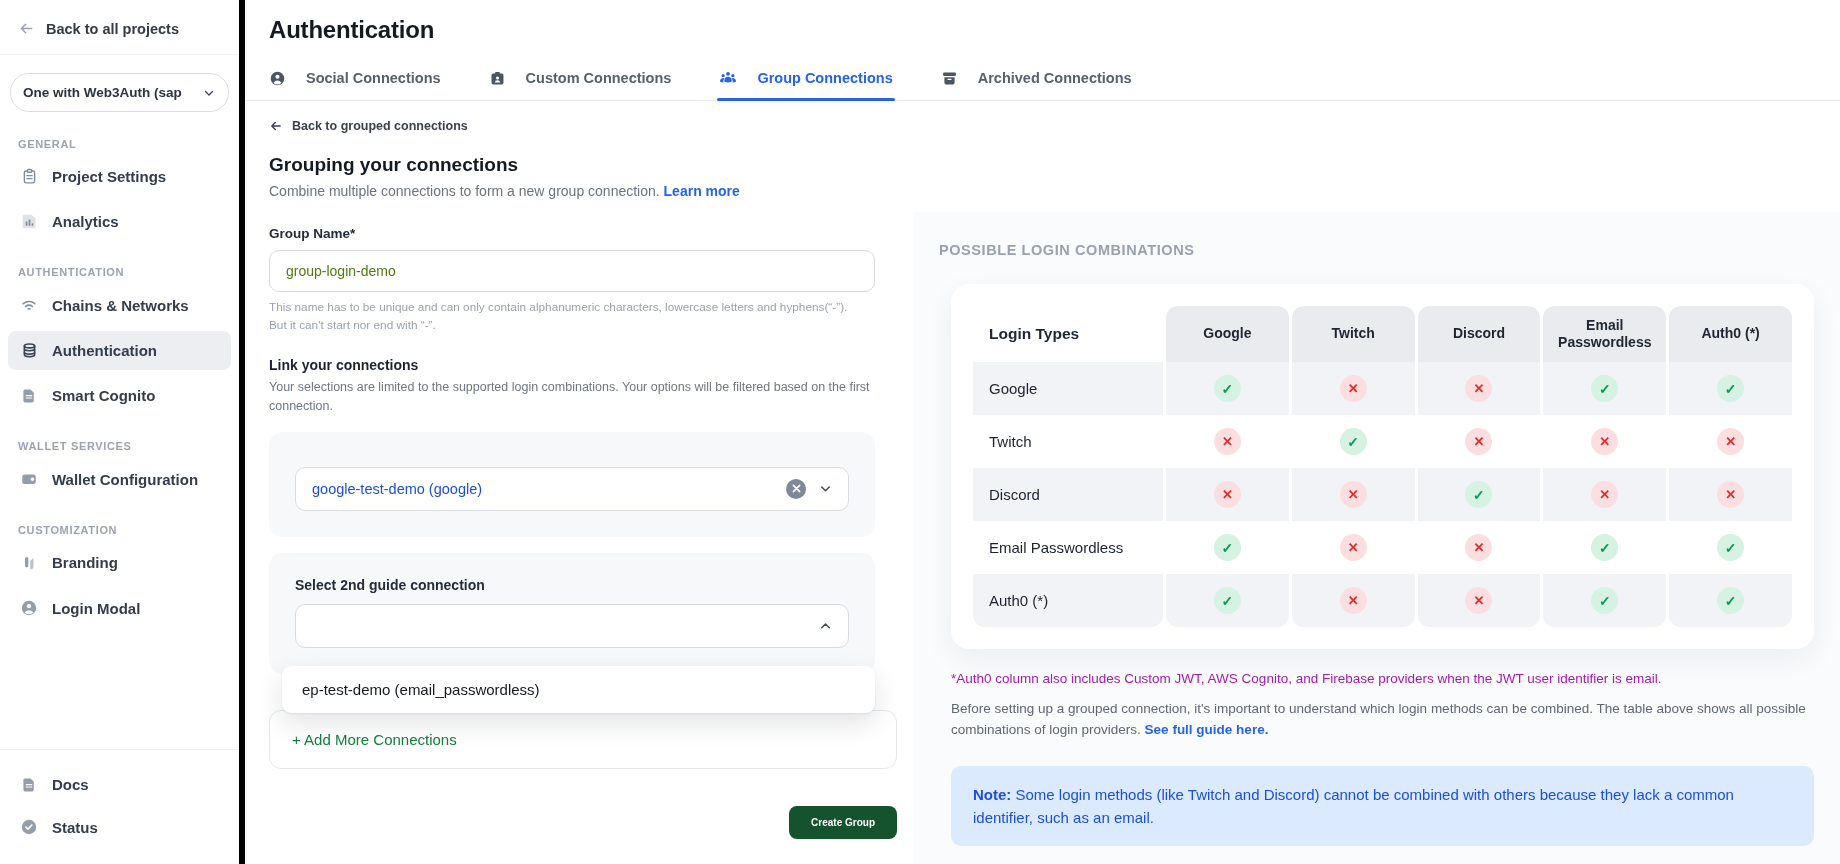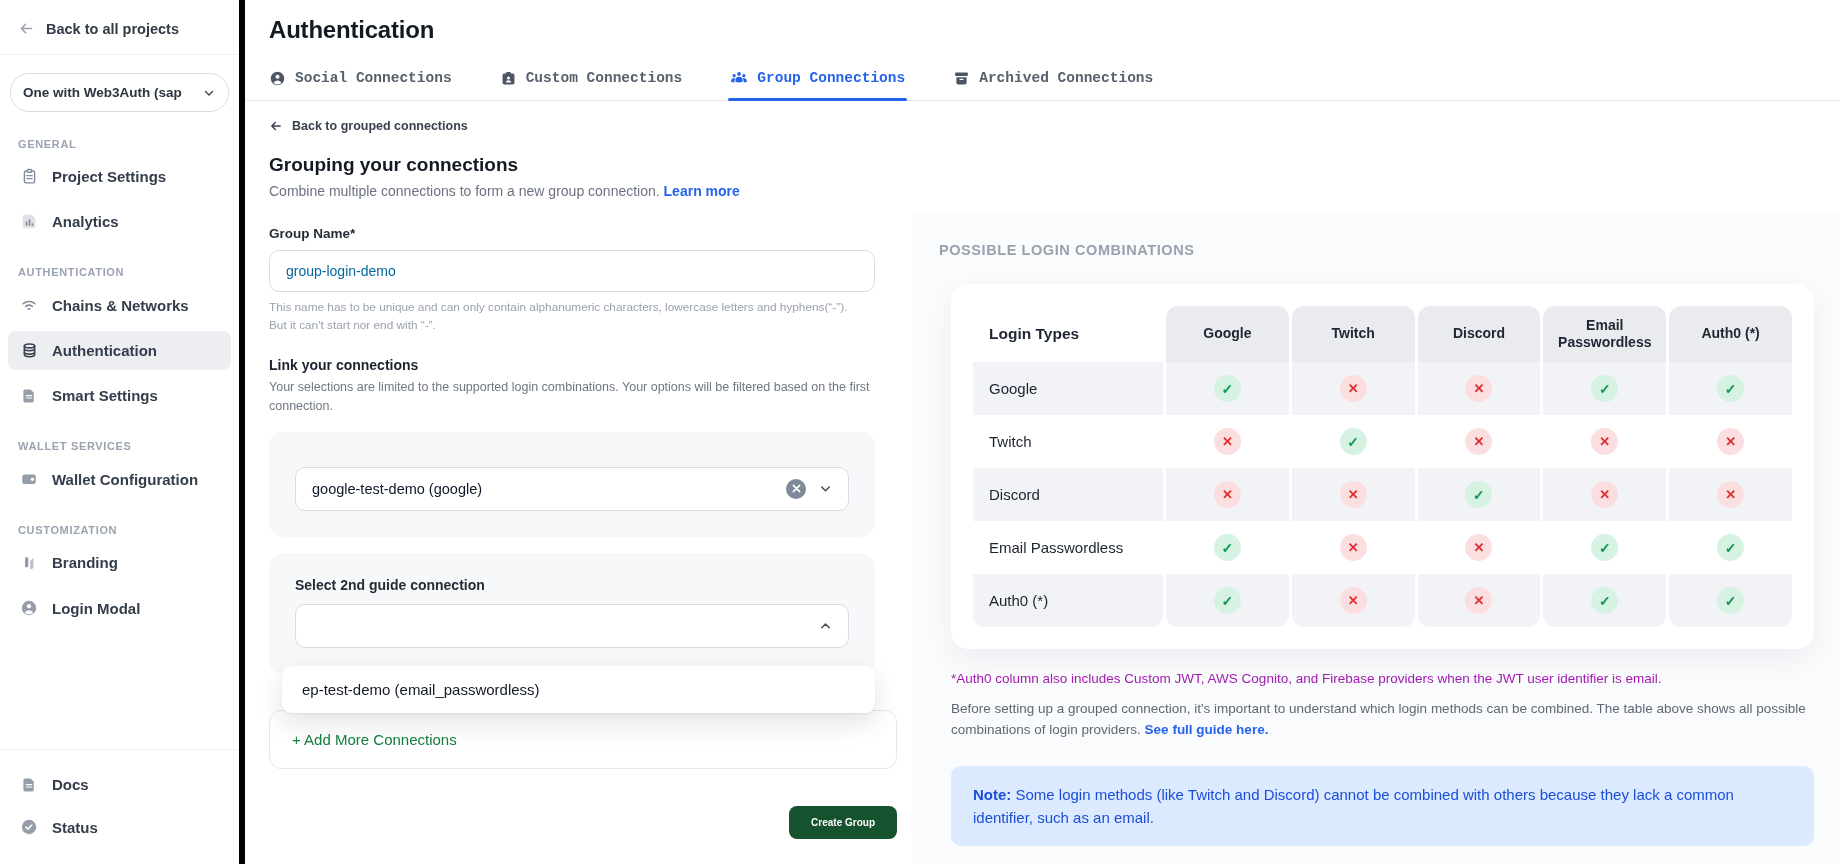--- a/index.html
+++ b/index.html
@@ -22,42 +22,42 @@
   .sb-item .icon { width:20px; color:#828c9a; display:flex; justify-content:center; }
   .sb-item.active { background:#eceef2; }
   .sb-item.active .icon { color:#39414e; }
   .sb-spacer { flex:1; }
   .sb-footer { border-top:1px solid #eef0f3; padding:12px 0 14px 0; }
 
   
   .main { flex:1; position:relative; background:#fff; overflow:hidden; }
   .page-title { margin:16px 0 0 24px; font-size:24px; font-weight:700; color:#141a24; letter-spacing:-.2px; }
   .tabs { display:flex; gap:48px; margin-top:25px; padding-left:24px; border-bottom:1px solid #e8eaee; }
-  .tab { display:flex; align-items:center; gap:9px; font-size:14.5px; font-weight:600; color:#57606d; padding-bottom:13px; position:relative; cursor:pointer;font-family:Liberation Mono, monospace; }
+  .tab { display:flex; align-items:center; gap:20px; font-size:14.5px; font-weight:600; color:#57606d; padding-bottom:13px; position:relative; cursor:pointer; }
   .tab .icon { display:flex; color:#4b5563; }
   .tab.active { color:#2563eb; }
   .tab.active .icon { color:#2563eb; }
   .tab.active::after { content:""; position:absolute; left:-2px; right:-2px; bottom:-1px; height:3px; background:#2563eb; border-radius:2px; }
 
   
   .form-col { position:absolute; left:24px; top:104px; width:628px; }
   .back-link { display:flex; align-items:flex-end; gap:9px; margin-top:15px; font-size:12.5px; font-weight:600; color:#39414e; cursor:pointer; }
   .back-link .icon { color:#39414e; display:flex; }
   .form-title { margin-top:21px; font-size:19px; font-weight:700; color:#141a24; }
   .form-sub { margin-top:7px; font-size:14px; color:#6b7380; }
   .link-blue { color:#2563eb; font-weight:600; cursor:pointer; }
   .field-label { margin-top:27px; font-size:13.5px; font-weight:700; color:#242c38; }
-  .text-input { margin-top:9px; width:606px; height:42px; border:1px solid #d8dce2; border-radius:10px; padding:0 16px; font-size:14px; color:#0369a1; background:#fff; font-family:"Liberation Sans", sans-serif; outline:none; }
+  .text-input { margin-top:9px; width:606px; height:42px; border:1px solid #d8dce2; border-radius:10px; padding:0 16px; font-size:14px; color:#4d7c0f; background:#fff; font-family:"Liberation Sans", sans-serif; outline:none; }
   .help { margin-top:7px; font-size:11.8px; line-height:1.5; color:#9aa2ae; }
   .link-title { margin-top:23px; font-size:14px; font-weight:700; color:#1b2230; }
   .link-desc { margin-top:5px; font-size:12.5px; line-height:1.5; color:#6f7784; width:620px; }
   .conn-card { margin-top:16px; width:606px; background:#f7f8fa; border-radius:14px; padding:24px 26px 26px 26px; }
   .conn-label { font-size:14px; font-weight:700; color:#242c38; }
   .conn-input { margin-top:11px; background:#fff; border:1px solid #d8dce2; border-radius:10px; height:44px; display:flex; align-items:center; padding:0 15px 0 16px; cursor:pointer; }
-  .conn-value { flex:1; color:#0f172a; font-size:14.5px; }
+  .conn-value { flex:1; color:#1d4ed8; font-size:14.5px; }
   .clear-icon { width:20px; height:20px; border-radius:50%; background:#7f8997; color:#fff; display:flex; align-items:center; justify-content:center; margin-right:12px; cursor:pointer; }
   .chev { color:#434c59; display:flex; }
   .dd-wrap { position:relative; height:0; width:606px; }
   .dropdown { position:absolute; top:-8px; left:13px; right:0; background:#fff; border-radius:9px; box-shadow:0 1px 2px rgba(16,24,40,.07), 0 10px 26px rgba(16,24,40,.12); z-index:6; overflow:hidden; }
   .dd-option { padding:15px 20px; font-size:15px; color:#141a24; cursor:pointer; }
   .add-more { margin-top:36px; width:628px; border:1px solid #e6e8ec; border-radius:12px; padding:20px 22px; font-size:15px; font-weight:500; color:#15803d; background:#fff; cursor:pointer; }
   .submit-row { margin-top:37px; width:628px; display:flex; justify-content:flex-end; }
   .btn-primary { background:#14532d; color:#fff; font-size:10px; font-weight:600; padding:11px 22px; border-radius:8px; border:none; cursor:pointer; font-family:"Liberation Sans", sans-serif; }
 
   
@@ -151,21 +151,21 @@
       </span>
       <span>Authentication</span>
     </div>
     <div class="sb-item">
       <span class="icon">
         <svg width="16" height="16" viewBox="0 0 20 20" fill="currentColor">
             <path d="M5 2h7l4 4v10a2 2 0 01-2 2H5a2 2 0 01-2-2V4a2 2 0 012-2z" opacity=".85"></path>
             <path d="M6.5 9.5h7M6.5 12.5h7" stroke="#fff" stroke-width="1.4" stroke-linecap="round"></path>
           </svg>
       </span>
-      <span>Smart Settings</span>
+      <span>Smart Cognito</span>
     </div>
 
     <div class="sb-label">WALLET SERVICES</div>
     <div class="sb-item">
       <span class="icon">
         <svg width="18" height="18" viewBox="0 0 20 20" fill="currentColor">
             <rect x="2.5" y="5" width="15" height="10.5" rx="2.5" opacity=".85"></rect>
             <circle cx="13.8" cy="10.2" r="1.9" fill="#fff"></circle>
           </svg>
       </span>

